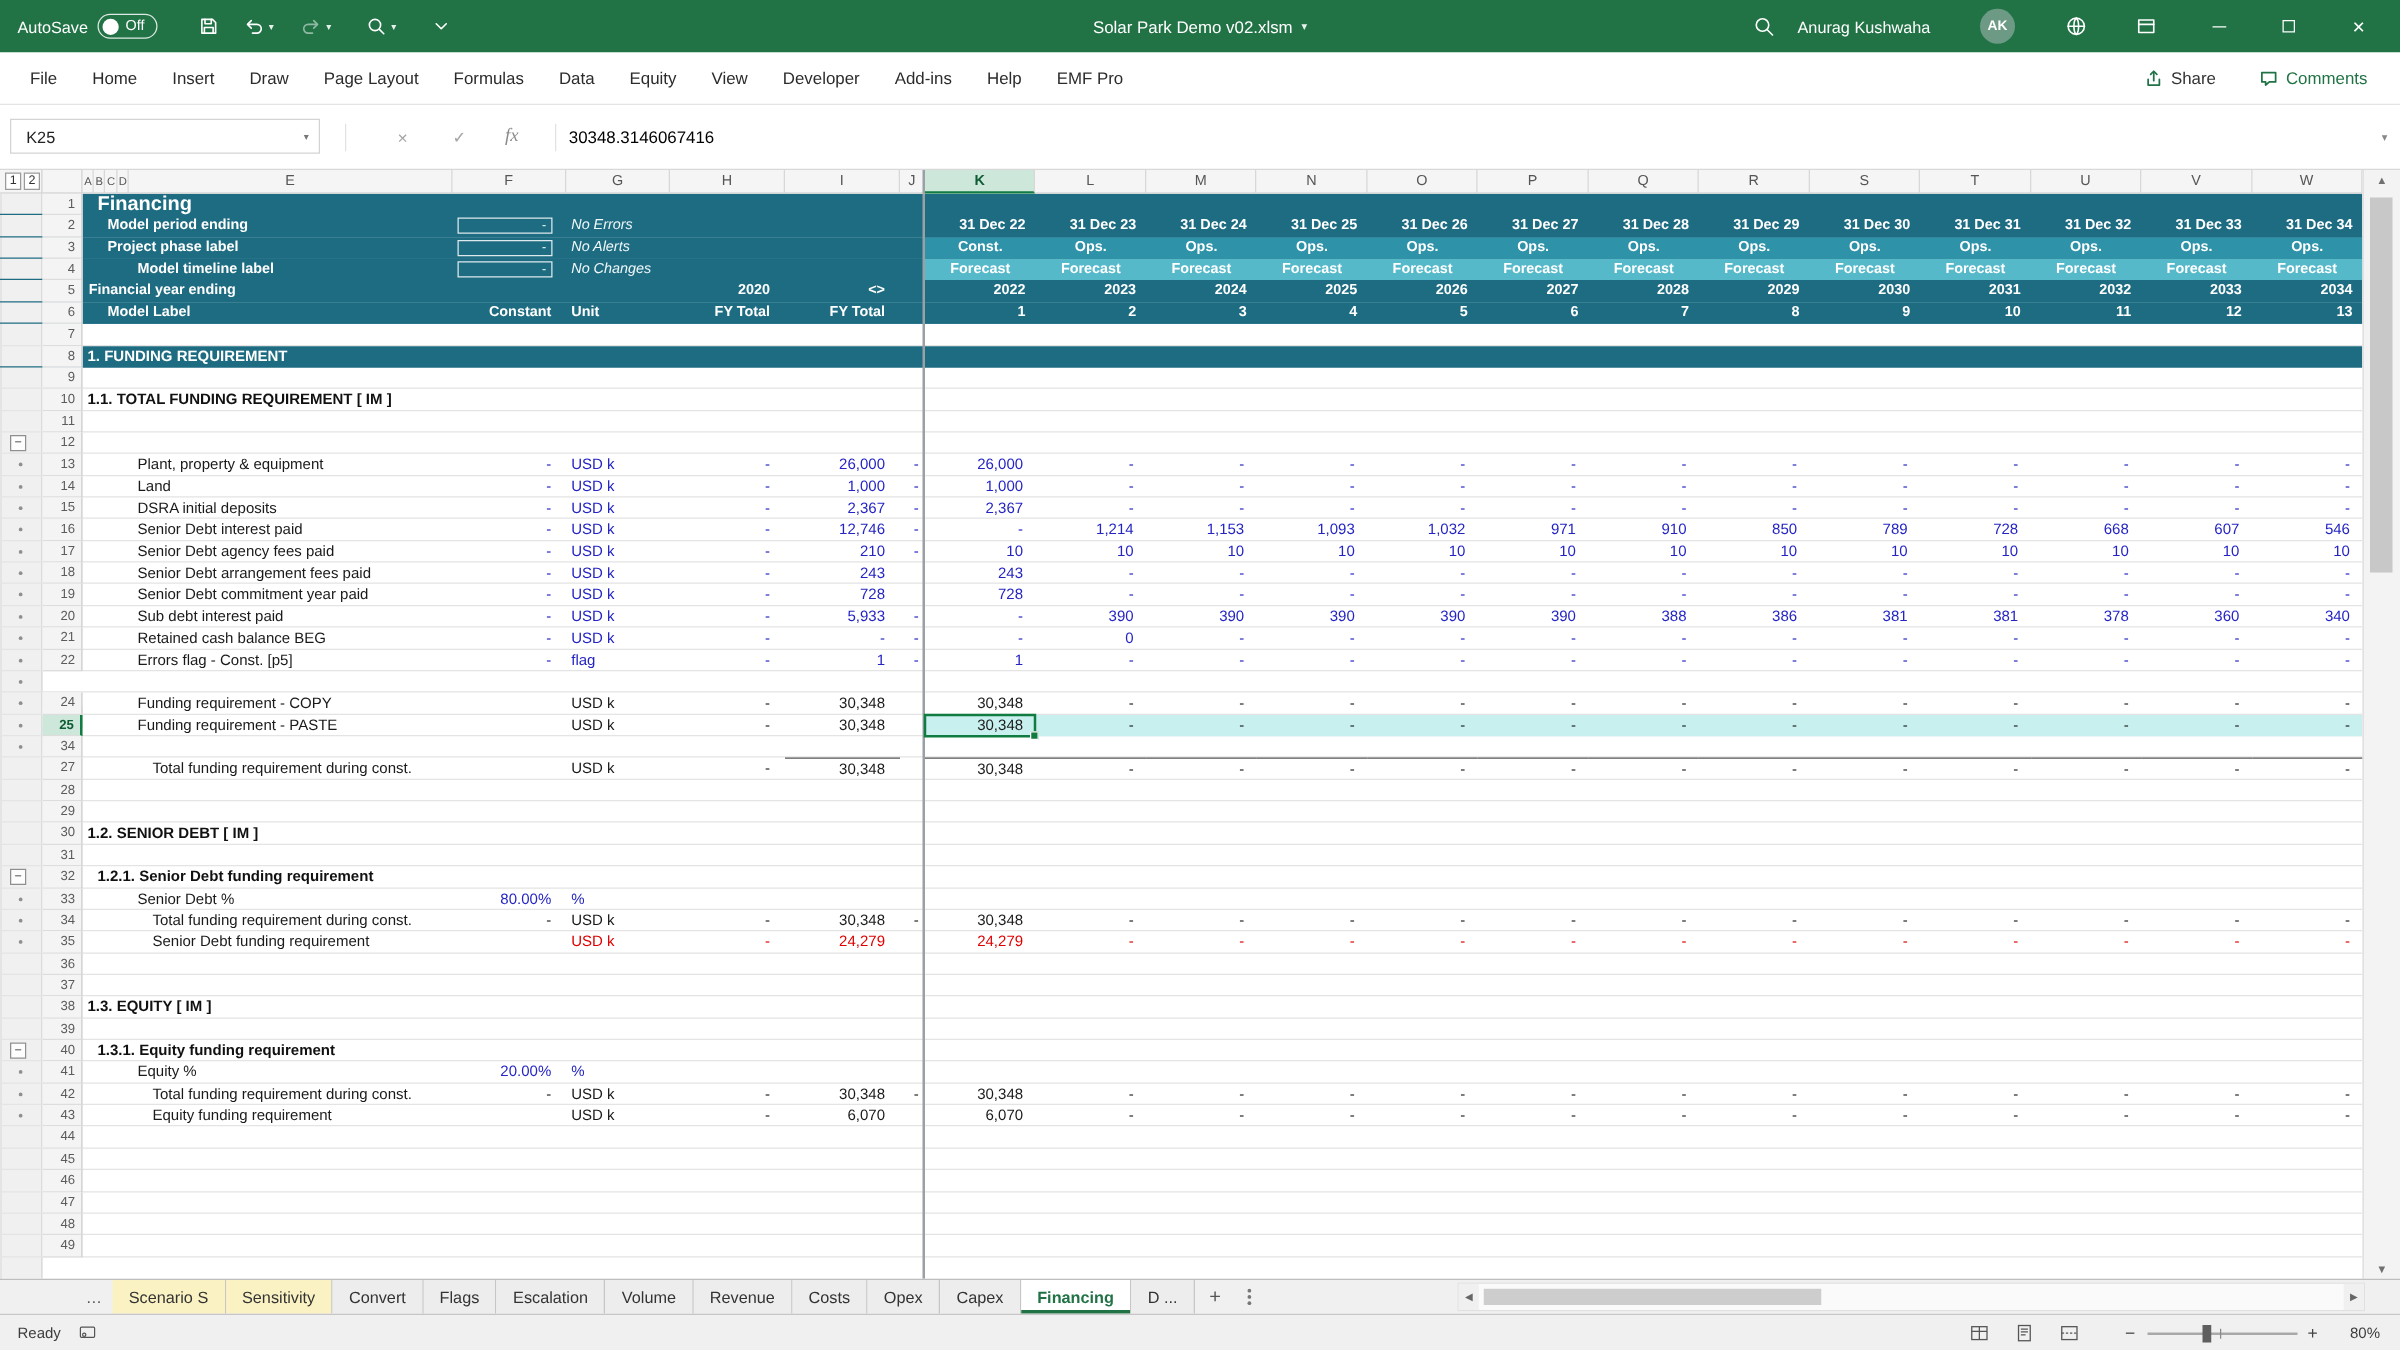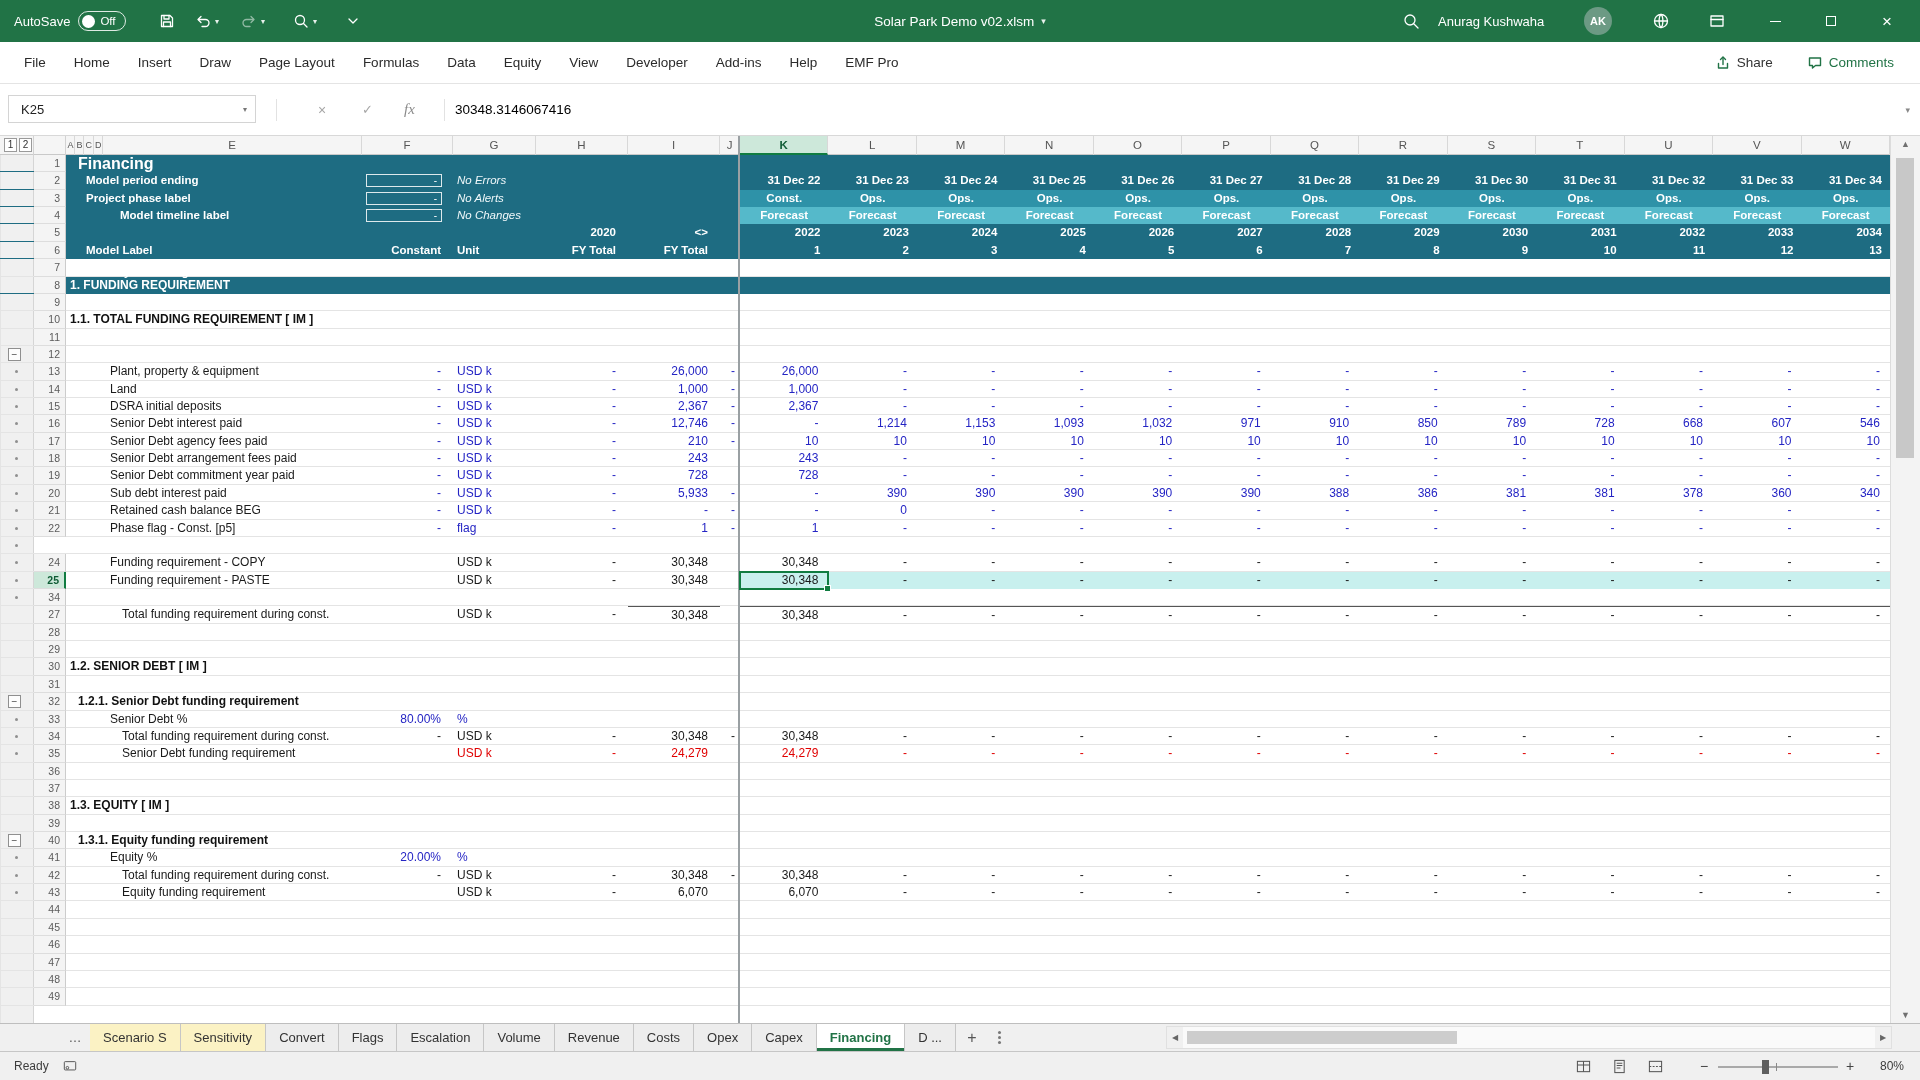--- a/index.html
+++ b/index.html
@@ -342,41 +342,41 @@
         <div class="cell ac hcell" style="left: 1447.68px; top: 0px; width: 88.46px; height: 17.36px;">Ops.</div>
         <div class="cell ac hcell" style="left: 1536.14px; top: 0px; width: 88.46px; height: 17.36px;">Ops.</div>
         <div class="cell ac hcell" style="left: 1624.6px; top: 0px; width: 88.46px; height: 17.36px;">Ops.</div>
         <div class="cell ac hcell" style="left: 1713.06px; top: 0px; width: 88.46px; height: 17.36px;">Ops.</div>
         <div class="cell ac hcell" style="left: 1801.52px; top: 0px; width: 88.46px; height: 17.36px;">Ops.</div>
       </div>
       <div class="grow grow-teal" style="left: 0px; top: 52.08px; width: 1890px; height: 17.36px;">
         <div class="rownum" style="left: 34px; top: 0px; width: 32px; height: 17.36px;">4</div>
         <div class="fill f-dark" style="left: 66px; top: 0px; width: 1824px; height: 17.36px;"></div>
         <div class="fill f-light" style="left: 740px; top: 0px; width: 1150px; height: 17.36px;"></div>
-        <div class="lbl lbl-h" style="left: 96px; top: 0px; width: 270px; height: 17.36px; padding-left: 24px;">Model timeline label</div>
+        <div class="lbl lbl-h" style="left: 86px; top: 0px; width: 270px; height: 17.36px; padding-left: 24px;">Model timeline label</div>
         <div class="fbox" style="left: 366px; top: 2px; width: 76px; height: 13px;">-</div>
         <div class="note" style="left: 457px; top: 0px; width: 200px; height: 17.36px;">No Changes</div>
         <div class="cell ac hcell" style="left: 740px; top: 0px; width: 88.46px; height: 17.36px;">Forecast</div>
         <div class="cell ac hcell" style="left: 828.46px; top: 0px; width: 88.46px; height: 17.36px;">Forecast</div>
         <div class="cell ac hcell" style="left: 916.92px; top: 0px; width: 88.46px; height: 17.36px;">Forecast</div>
         <div class="cell ac hcell" style="left: 1005.38px; top: 0px; width: 88.46px; height: 17.36px;">Forecast</div>
         <div class="cell ac hcell" style="left: 1093.84px; top: 0px; width: 88.46px; height: 17.36px;">Forecast</div>
         <div class="cell ac hcell" style="left: 1182.3px; top: 0px; width: 88.46px; height: 17.36px;">Forecast</div>
         <div class="cell ac hcell" style="left: 1270.76px; top: 0px; width: 88.46px; height: 17.36px;">Forecast</div>
         <div class="cell ac hcell" style="left: 1359.22px; top: 0px; width: 88.46px; height: 17.36px;">Forecast</div>
         <div class="cell ac hcell" style="left: 1447.68px; top: 0px; width: 88.46px; height: 17.36px;">Forecast</div>
         <div class="cell ac hcell" style="left: 1536.14px; top: 0px; width: 88.46px; height: 17.36px;">Forecast</div>
         <div class="cell ac hcell" style="left: 1624.6px; top: 0px; width: 88.46px; height: 17.36px;">Forecast</div>
         <div class="cell ac hcell" style="left: 1713.06px; top: 0px; width: 88.46px; height: 17.36px;">Forecast</div>
         <div class="cell ac hcell" style="left: 1801.52px; top: 0px; width: 88.46px; height: 17.36px;">Forecast</div>
       </div>
       <div class="grow grow-teal" style="left: 0px; top: 69.44px; width: 1890px; height: 17.36px;">
         <div class="rownum" style="left: 34px; top: 0px; width: 32px; height: 17.36px;">5</div>
         <div class="fill f-dark" style="left: 66px; top: 0px; width: 1824px; height: 17.36px;"></div>
-        <div class="lbl lbl-h" style="left: 71px; top: 0px; width: 270px; height: 17.36px; margin-top: 40px;">Financial year ending</div>
+        <div class="lbl lbl-h" style="left: 71px; top: 0px; width: 270px; height: 17.36px;">Financial year ending</div>
         <div class="cell ar12 hcell" style="left: 536px; top: 0px; width: 92px; height: 17.36px;">2020</div>
         <div class="cell ar12 hcell" style="left: 628px; top: 0px; width: 92px; height: 17.36px;">&lt;&gt;</div>
         <div class="cell ar8 hcell" style="left: 740px; top: 0px; width: 88.46px; height: 17.36px;">2022</div>
         <div class="cell ar8 hcell" style="left: 828.46px; top: 0px; width: 88.46px; height: 17.36px;">2023</div>
         <div class="cell ar8 hcell" style="left: 916.92px; top: 0px; width: 88.46px; height: 17.36px;">2024</div>
         <div class="cell ar8 hcell" style="left: 1005.38px; top: 0px; width: 88.46px; height: 17.36px;">2025</div>
         <div class="cell ar8 hcell" style="left: 1093.84px; top: 0px; width: 88.46px; height: 17.36px;">2026</div>
         <div class="cell ar8 hcell" style="left: 1182.3px; top: 0px; width: 88.46px; height: 17.36px;">2027</div>
         <div class="cell ar8 hcell" style="left: 1270.76px; top: 0px; width: 88.46px; height: 17.36px;">2028</div>
         <div class="cell ar8 hcell" style="left: 1359.22px; top: 0px; width: 88.46px; height: 17.36px;">2029</div>
@@ -620,21 +620,21 @@
         <div class="cell ar c-blue" style="left: 1270.76px; top: 0px; width: 88.46px; height: 17.36px;">-</div>
         <div class="cell ar c-blue" style="left: 1359.22px; top: 0px; width: 88.46px; height: 17.36px;">-</div>
         <div class="cell ar c-blue" style="left: 1447.68px; top: 0px; width: 88.46px; height: 17.36px;">-</div>
         <div class="cell ar c-blue" style="left: 1536.14px; top: 0px; width: 88.46px; height: 17.36px;">-</div>
         <div class="cell ar c-blue" style="left: 1624.6px; top: 0px; width: 88.46px; height: 17.36px;">-</div>
         <div class="cell ar c-blue" style="left: 1713.06px; top: 0px; width: 88.46px; height: 17.36px;">-</div>
         <div class="cell ar c-blue" style="left: 1801.52px; top: 0px; width: 88.46px; height: 17.36px;">-</div>
       </div>
       <div class="grow" style="left: 0px; top: 364.56px; width: 1890px; height: 17.36px;">
         <div class="rownum" style="left: 34px; top: 0px; width: 32px; height: 17.36px;">22</div>
-        <div class="lbl c-blue" style="left: 110px; top: 0px; width: 330px; height: 17.36px;">Phase flag - Const. [p5]</div>
+        <div class="lbl c-blue" style="left: 110px; top: 0px; width: 330px; height: 17.36px;">Errors flag - Const. [p5]</div>
         <div class="cell ar12 c-blue" style="left: 362px; top: 0px; width: 91px; height: 17.36px;">-</div>
         <div class="cell al c-blue" style="left: 453px; top: 0px; width: 83px; height: 17.36px;">flag</div>
         <div class="cell ar12 c-blue" style="left: 536px; top: 0px; width: 92px; height: 17.36px;">-</div>
         <div class="cell ar12 c-blue" style="left: 628px; top: 0px; width: 92px; height: 17.36px;">1</div>
         <div class="cell arj c-blue" style="left: 720px; top: 0px; width: 20px; height: 17.36px;">-</div>
         <div class="cell ar c-blue" style="left: 740px; top: 0px; width: 88.46px; height: 17.36px;">1</div>
         <div class="cell ar c-blue" style="left: 828.46px; top: 0px; width: 88.46px; height: 17.36px;">-</div>
         <div class="cell ar c-blue" style="left: 916.92px; top: 0px; width: 88.46px; height: 17.36px;">-</div>
         <div class="cell ar c-blue" style="left: 1005.38px; top: 0px; width: 88.46px; height: 17.36px;">-</div>
         <div class="cell ar c-blue" style="left: 1093.84px; top: 0px; width: 88.46px; height: 17.36px;">-</div>

